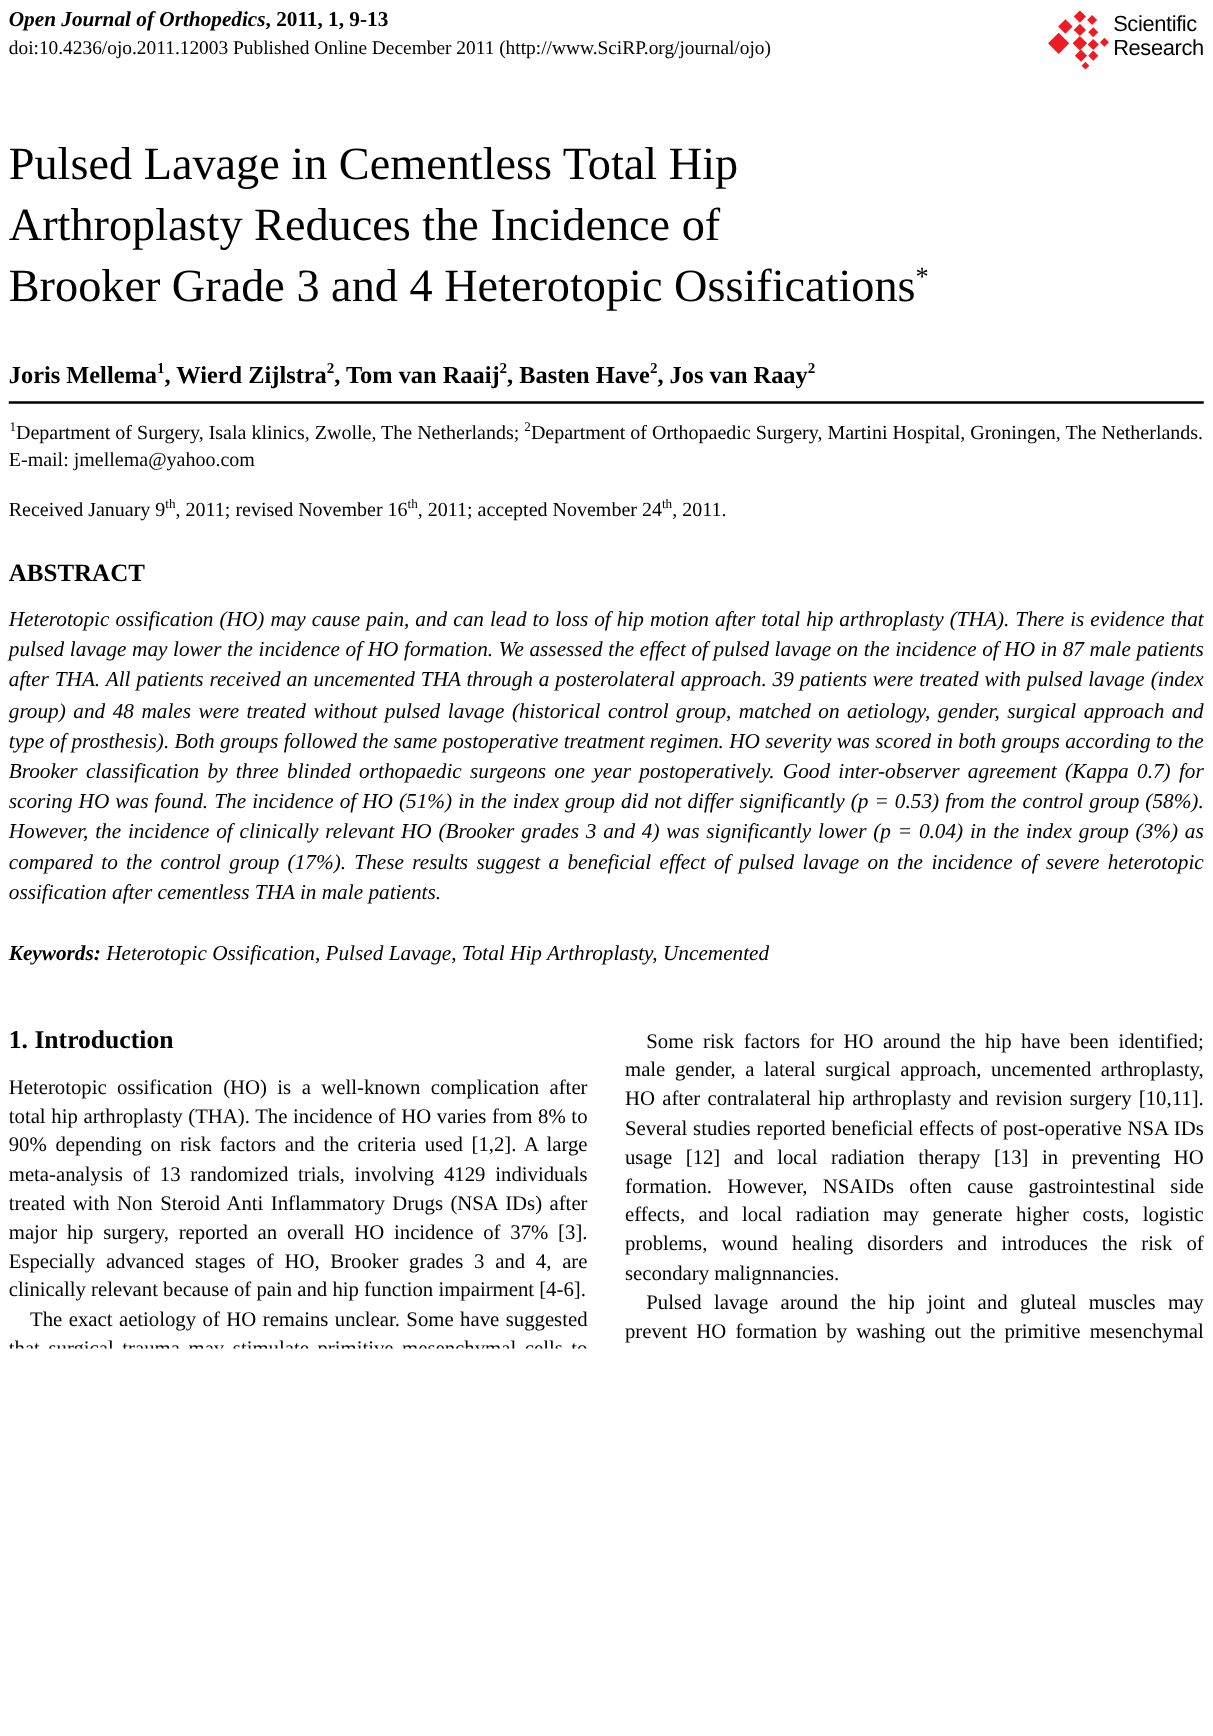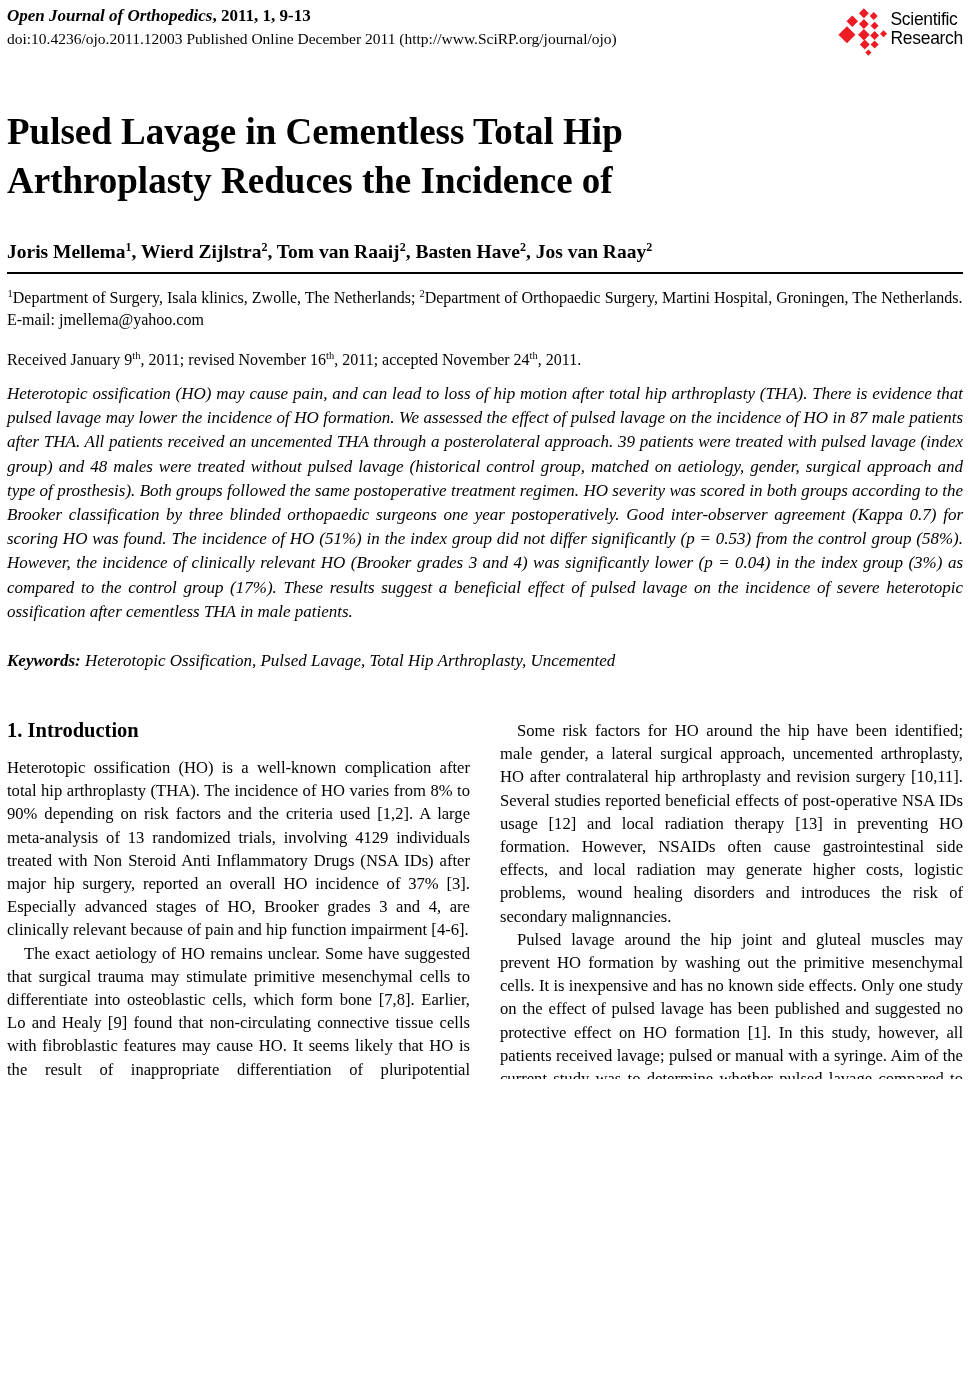--- a/index.html
+++ b/index.html
@@ -19,21 +19,21 @@
   .mast-line2 { font-size:15.5px; margin-top:4px; }
   .logo { display:flex; align-items:flex-start; gap:3px; margin-top:1px; flex:0 0 auto; }
   .logo svg { display:block; }
   .logo-diamond { fill:var(--logo-red,#ED1C24); }
   .logo-text {
     font-family:"Liberation Sans", sans-serif;
     font-size:17.5px; line-height:19px; letter-spacing:-0.3px; margin-top:3px;
   }
 
   
-  .title { font-size:37px; font-weight:bold; line-height:49px; margin:50px 0 0 0; }
+  .title { font-size:37px; font-weight:normal; line-height:49px; margin:50px 0 0 0; }
   .title sup { font-size:21px; }
   .authors { margin-top:36px; font-size:19.5px; font-weight:bold; }
   .authors sup { font-size:12px; font-weight:bold; }
   .author-rule { border:none; border-top:2px solid #000; margin:9px 0 0 0; }
 
   .affiliation { margin-top:13px; font-size:16px; line-height:21.5px;text-align:center; }
   .affiliation sup { font-size:10.5px; }
   .email { font-size:16px; line-height:21.5px; }
   .received { margin-top:21px; font-size:16px; }
   .received sup { font-size:10.5px; }
@@ -94,30 +94,32 @@
       <div class="logo-text">
         <div>Scientific</div>
         <div>Research</div>
       </div>
     </div>
   </header>
 
   <h1 class="title">
     <div>Pulsed Lavage in Cementless Total Hip</div>
     <div>Arthroplasty Reduces the Incidence of</div>
+    <div><span>Brooker Grade 3 and 4 Heterotopic Ossifications</span><sup>*</sup></div>
   </h1>
 
   <div class="authors"><span>Joris Mellema</span><sup>1</sup><span>, Wierd Zijlstra</span><sup>2</sup><span>, Tom van Raaij</span><sup>2</sup><span>, Basten Have</span><sup>2</sup><span>, Jos van Raay</span><sup>2</sup></div>
   <hr class="author-rule">
 
   <div class="affiliation"><sup>1</sup><span>Department of Surgery, Isala klinics, Zwolle, The Netherlands; </span><sup>2</sup><span>Department of Orthopaedic Surgery, Martini Hospital, Groningen, The Netherlands.</span></div>
   <div class="email">E-mail: jmellema@yahoo.com</div>
 
   <div class="received"><span>Received January 9</span><sup>th</sup><span>, 2011; revised November 16</span><sup>th</sup><span>, 2011; accepted November 24</span><sup>th</sup><span>, 2011.</span></div>
 
+  <h2 class="abstract-heading">ABSTRACT</h2>
   <p class="abstract">Heterotopic ossification (HO) may cause pain, and can lead to loss of hip motion after total hip arthroplasty (THA). There is evidence that pulsed lavage may lower the incidence of HO formation. We assessed the effect of pulsed lavage on the incidence of HO in 87 male patients after THA. All patients received an uncemented THA through a posterolateral approach. 39 patients were treated with pulsed lavage (index group) and 48 males were treated without pulsed lavage (historical control group, matched on aetiology, gender, surgical approach and type of prosthesis). Both groups followed the same postoperative treatment regimen. HO severity was scored in both groups according to the Brooker classification by three blinded orthopaedic surgeons one year postoperatively. Good inter-observer agreement (Kappa 0.7) for scoring HO was found. The incidence of HO (51%) in the index group did not differ significantly (p = 0.53) from the control group (58%). However, the incidence of clinically relevant HO (Brooker grades 3 and 4) was significantly lower (p = 0.04) in the index group (3%) as compared to the control group (17%). These results suggest a beneficial effect of pulsed lavage on the incidence of severe heterotopic ossification after cementless THA in male patients.</p>
 
   <p class="keywords"><span class="kw-label">Keywords:</span><span> Heterotopic Ossification, Pulsed Lavage, Total Hip Arthroplasty, Uncemented</span></p>
 
   <div class="columns">
     <div class="col">
       <h3 class="section-heading">1. Introduction</h3>
       <p class="para">Heterotopic ossification (HO) is a well-known complication after total hip arthroplasty (THA). The incidence of HO varies from 8% to 90% depending on risk factors and the criteria used [1,2]. A large meta-analysis of 13 randomized trials, involving 4129 individuals treated with Non Steroid Anti Inflammatory Drugs (NSA IDs) after major hip surgery, reported an overall HO incidence of 37% [3]. Especially advanced stages of HO, Brooker grades 3 and 4, are clinically relevant because of pain and hip function impairment [4-6].</p>
       <p class="para indent">The exact aetiology of HO remains unclear. Some have suggested that surgical trauma may stimulate primitive mesenchymal cells to differentiate into osteoblastic cells, which form bone [7,8]. Earlier, Lo and Healy [9] found that non-circulating connective tissue cells with fibroblastic features may cause HO. It seems likely that HO is the result of inappropriate differentiation of pluripotential mesenchymal cells into osteoblastic stem cells.</p>
     </div>

